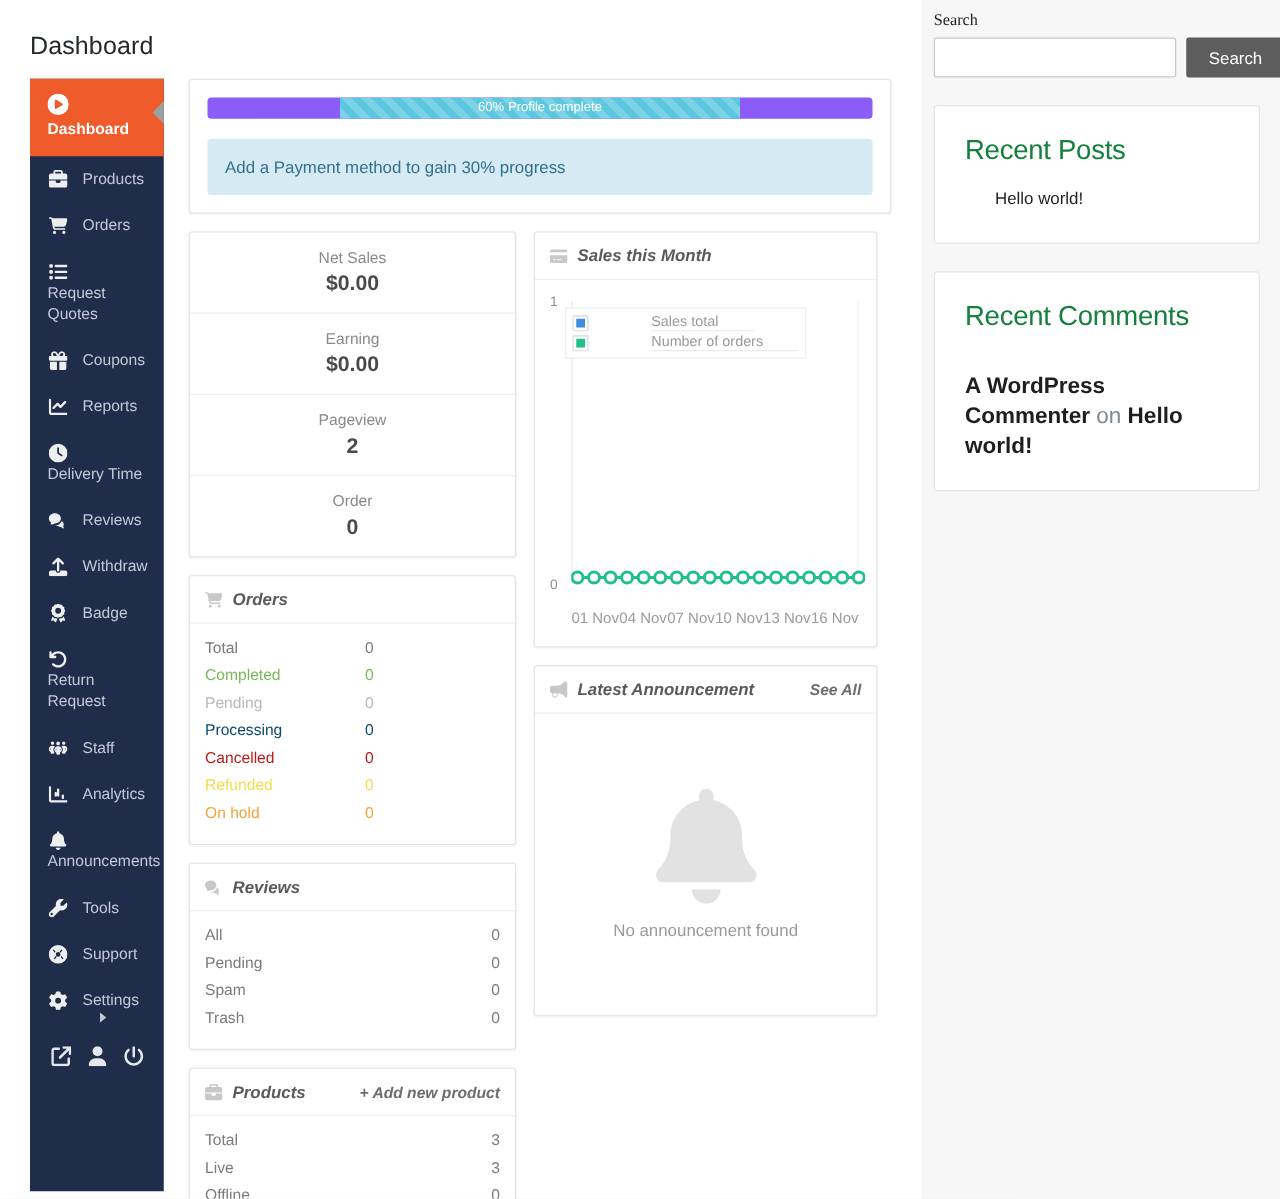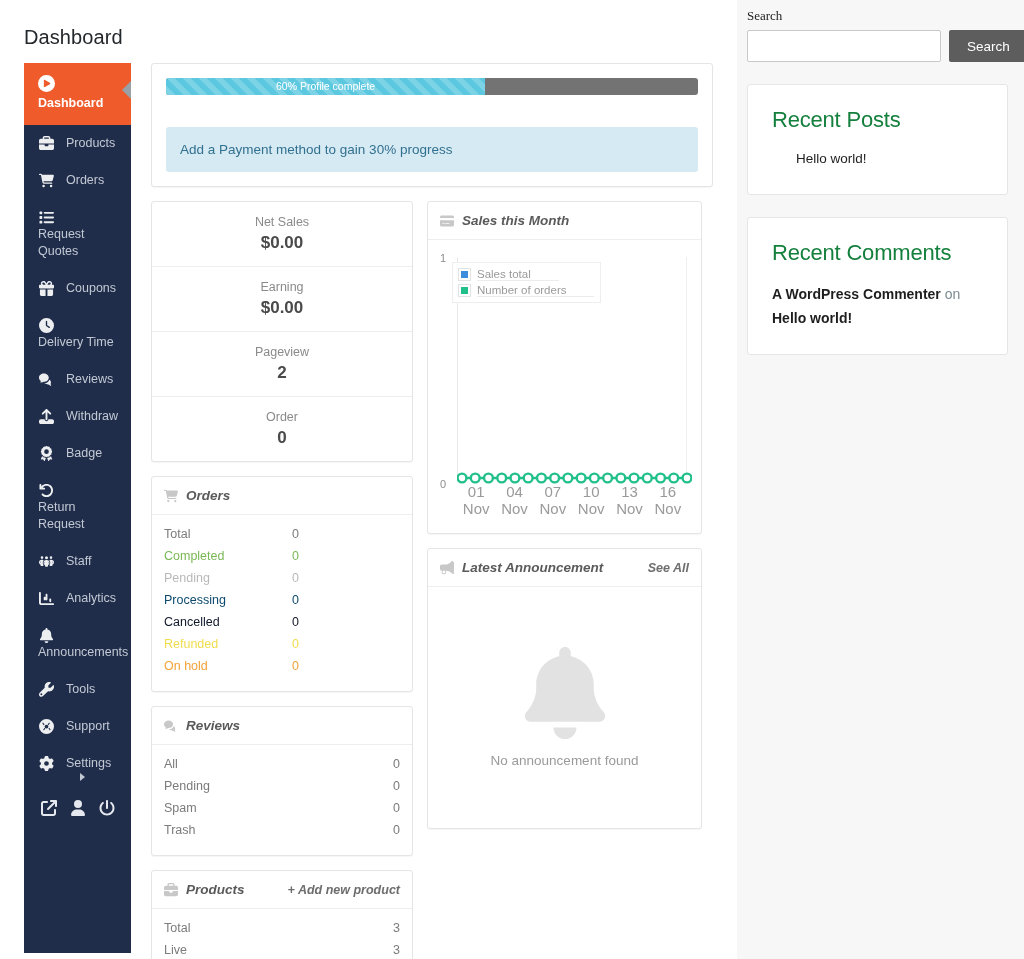--- a/index.html
+++ b/index.html
@@ -78,34 +78,35 @@
 
   .card {
     background: #fff; border: 1px solid #e5e5e5; border-radius: 3px;
     box-shadow: 0 1px 1px rgba(0,0,0,.04);
     margin-bottom: 14px;
   }
 
   
   .progress-card { padding: 14px 14px 14px 14px; margin-bottom: 14px; }
   .progress-track {
-    height: 17px; background: #737373; border-radius: 3px; overflow: hidden;
+    height: 17px; background: #8b5cf6; border-radius: 3px; overflow: hidden;
     display: flex;
+    justify-content: center;
   }
   .progress-fill {
     background-color: #5bc8e0;
     background-image: linear-gradient(45deg, rgba(255,255,255,.2) 25%, transparent 25%,
         transparent 50%, rgba(255,255,255,.2) 50%, rgba(255,255,255,.2) 75%,
         transparent 75%, transparent);
     background-size: 16px 16px;
     color: #fff; font-size: 10.5px; line-height: 17px; text-align: center;
     font-weight: 400;
   }
   .progress-note {
-    margin-top: 32px; background: #d6eaf3; color: #31708f;
+    margin-top: 16px; background: #d6eaf3; color: #31708f;
     border-radius: 3px; padding: 15px 14px; font-size: 13.5px;
   }
 
   
   .stat-row {
     padding: 13px 10px 13px 10px; text-align: center;
     border-bottom: 1px solid #eeeeee;
   }
   .stat-row:last-child { border-bottom: none; }
   .stat-label { font-size: 12.5px; color: #8a8a8a; margin-bottom: 4px; }
@@ -131,45 +132,45 @@
   }
   .kv .k { flex: 0 0 auto; }
   .kv .v { margin-left: auto; }
   .kv-fixed .v { margin-left: 0; position: absolute; left: 128px; }
   .kv-fixed { position: relative; }
 
   .c-total { color: #7b7b7b; }
   .c-completed { color: #7ab857; }
   .c-pending { color: #b9b9b9; }
   .c-processing { color: #0c4a6e; }
-  .c-cancelled { color: #0f172a; }
+  .c-cancelled { color: #b91c1c; }
   .c-refunded { color: #f0dd4e; }
   .c-onhold { color: #f3a33a; }
 
   
   .chart-body { padding: 10px 12px 8px 12px; height: 293px; position: relative; }
   .chart-wrap { position: relative; width: 100%; height: 100%; }
   .y-lab { position: absolute; font-size: 11px; color: #8e8e8e; left: 0; }
   .y-top { top: 2px; }
   .y-bot { bottom: 35px; }
   .plot {
     position: absolute; left: 17px; right: 2px; top: 7px; bottom: 47px;
     border-left: 1px solid #e9e9e9; border-right: 1px solid #efefef;
   }
   .legend {
     position: absolute; left: 12px; top: 12px;
     border: 1px solid #eeeeee; background: #fff;
     padding: 5px 6px; display: flex; flex-direction: column; gap: 3px;
   }
   .legend-row { display: flex; align-items: center; gap: 7px; }
   .legend-sw { width: 11px; height: 11px; border: 2px solid #fff; outline: 1px solid #e3e3e3; }
-  .legend-txt { font-size: 11.5px; color: #9a9a9a; border-bottom: 1px solid #ececec; padding-right: 28px; }
+  .legend-txt { font-size: 11.5px; color: #9a9a9a; border-bottom: 1px solid #ececec; padding-right: 28px; margin-left: 44px; }
   .x-labels {
     position: absolute; left: 17px; right: 2px; bottom: 8px;
-    display: flex; font-size: 15px; color: #9a9a9a;
+    display: flex; font-size: 12px; color: #9a9a9a;
   }
   .x-labels span { flex: 1; text-align: center; }
   .series-line { position: absolute; left: 17px; right: 2px; bottom: 40px; height: 14px; }
 
   
   .ann-body {
     height: 241px; display: flex; flex-direction: column;
     align-items: center; justify-content: center; gap: 14px;
   }
   .ann-empty-text { font-size: 13.5px; color: #9a9a9a; }
@@ -191,21 +192,21 @@
     padding: 0 18px; height: 32px; font-size: 13.5px; border-radius: 2px;
     cursor: pointer; font-family: "Liberation Sans", sans-serif;
   }
   .widget {
     background: #fff; border: 1px solid #e6e6e6; border-radius: 3px;
     margin-top: 22px; padding: 22px 24px 24px 24px;
   }
   .widget-title { font-size: 22px; font-weight: 400; color: #15803d; letter-spacing: -.2px; }
   .widget ul { list-style: none; margin-top: 14px; }
   .widget li { font-size: 13.5px; color: #1e1e1e; padding: 4px 0 4px 24px; }
-  .comment-line { margin-top: 16px; font-size: 14px; color: #1e1e1e; line-height: 24px; }
+  .comment-line { margin-top: 30px; font-size: 18px; color: #1e1e1e; line-height: 24px; }
   .comment-line b { font-weight: bold; }
   .comment-line .on { color: #7b8a92; font-weight: 400; }
 </style>
 </head>
 <body>
 
 <div class="page">
 
   <div class="main-area">
 
@@ -246,20 +247,28 @@
             </span>
             <span class="nav-label">Request Quotes</span>
           </div>
           <div class="nav-item">
             <span class="nav-ico">
               <svg viewBox="0 0 512 512">
                 <path d="M190.5 68.8L225.3 128H224 152c-22.1 0-40-17.9-40-40s17.9-40 40-40h2.2c14.9 0 28.8 7.9 36.3 20.8zM64 88c0 14.4 3.5 28 9.6 40H32c-17.7 0-32 14.3-32 32v64c0 17.7 14.3 32 32 32H480c17.7 0 32-14.3 32-32V160c0-17.7-14.3-32-32-32H438.4c6.1-12 9.6-25.6 9.6-40c0-48.6-39.4-88-88-88h-2.2c-31.9 0-61.5 16.9-77.7 44.4L256 85.5l-24.1-41.1C215.7 16.9 186.1 0 154.2 0H152C103.4 0 64 39.4 64 88zm336 0c0 22.1-17.9 40-40 40H288h-1.3l34.8-59.2C329 55.9 342.9 48 357.8 48H360c22.1 0 40 17.9 40 40zM32 288V464c0 26.5 21.5 48 48 48H224V288H32zM288 512H432c26.5 0 48-21.5 48-48V288H288V512z"></path>
               </svg>
             </span>
             <span class="nav-label">Coupons</span>
+          </div>
+          <div class="nav-item">
+            <span class="nav-ico">
+              <svg viewBox="0 0 512 512">
+                <path d="M64 64c0-17.7-14.3-32-32-32S0 46.3 0 64V400c0 44.2 35.8 80 80 80H480c17.7 0 32-14.3 32-32s-14.3-32-32-32H80c-8.8 0-16-7.2-16-16V64zm406.6 86.6c12.5-12.5 12.5-32.8 0-45.3s-32.8-12.5-45.3 0L320 210.7l-57.4-57.4c-12.5-12.5-32.8-12.5-45.3 0l-112 112c-12.5 12.5-12.5 32.8 0 45.3s32.8 12.5 45.3 0L240 221.3l57.4 57.4c12.5 12.5 32.8 12.5 45.3 0l128-128z"></path>
+              </svg>
+            </span>
+            <span class="nav-label">Reports</span>
           </div>
           <div class="nav-item">
             <span class="nav-ico">
               <svg viewBox="0 0 512 512">
                 <path d="M256 0a256 256 0 1 1 0 512A256 256 0 1 1 256 0zM232 120V256c0 8 4 15.5 10.7 20l96 64c11 7.4 25.9 4.4 33.3-6.7s4.4-25.9-6.7-33.3L280 243.2V120c0-13.3-10.7-24-24-24s-24 10.7-24 24z"></path>
               </svg>
             </span>
             <span class="nav-label">Delivery Time</span>
           </div>
           <div class="nav-item">

